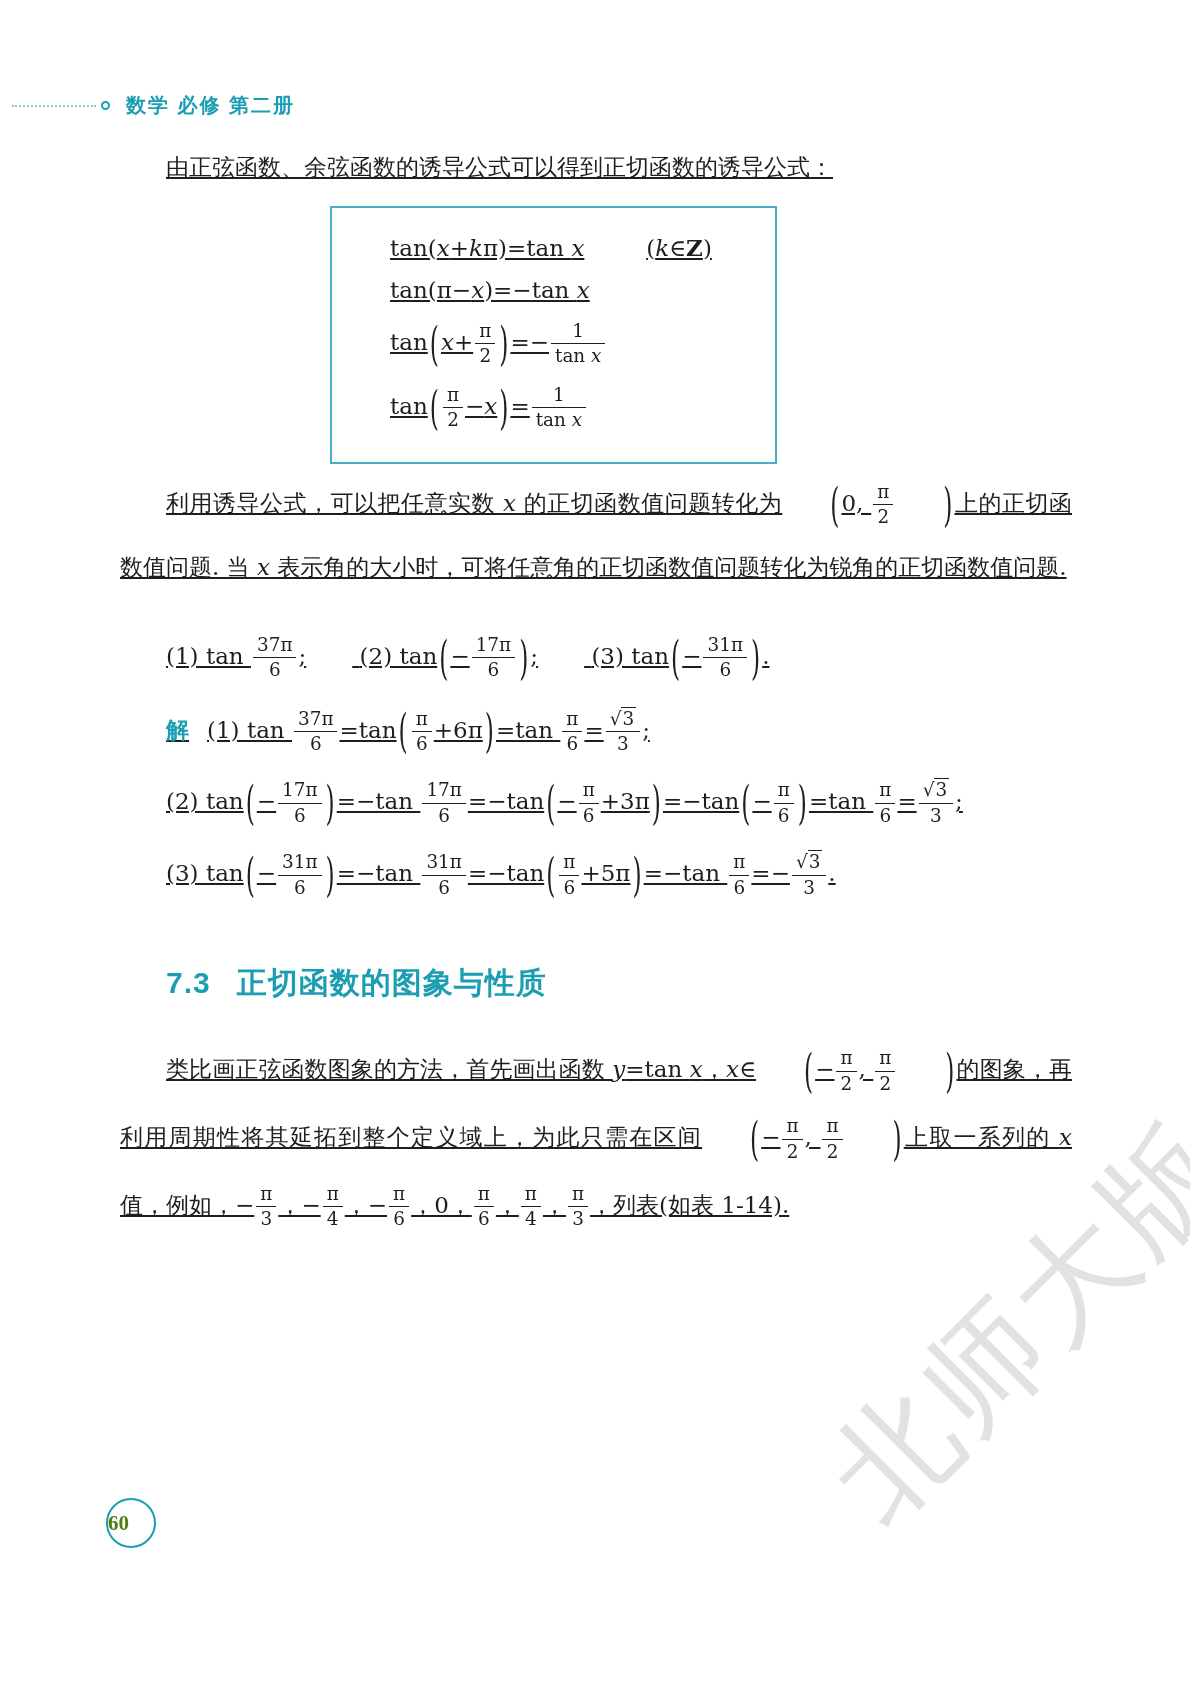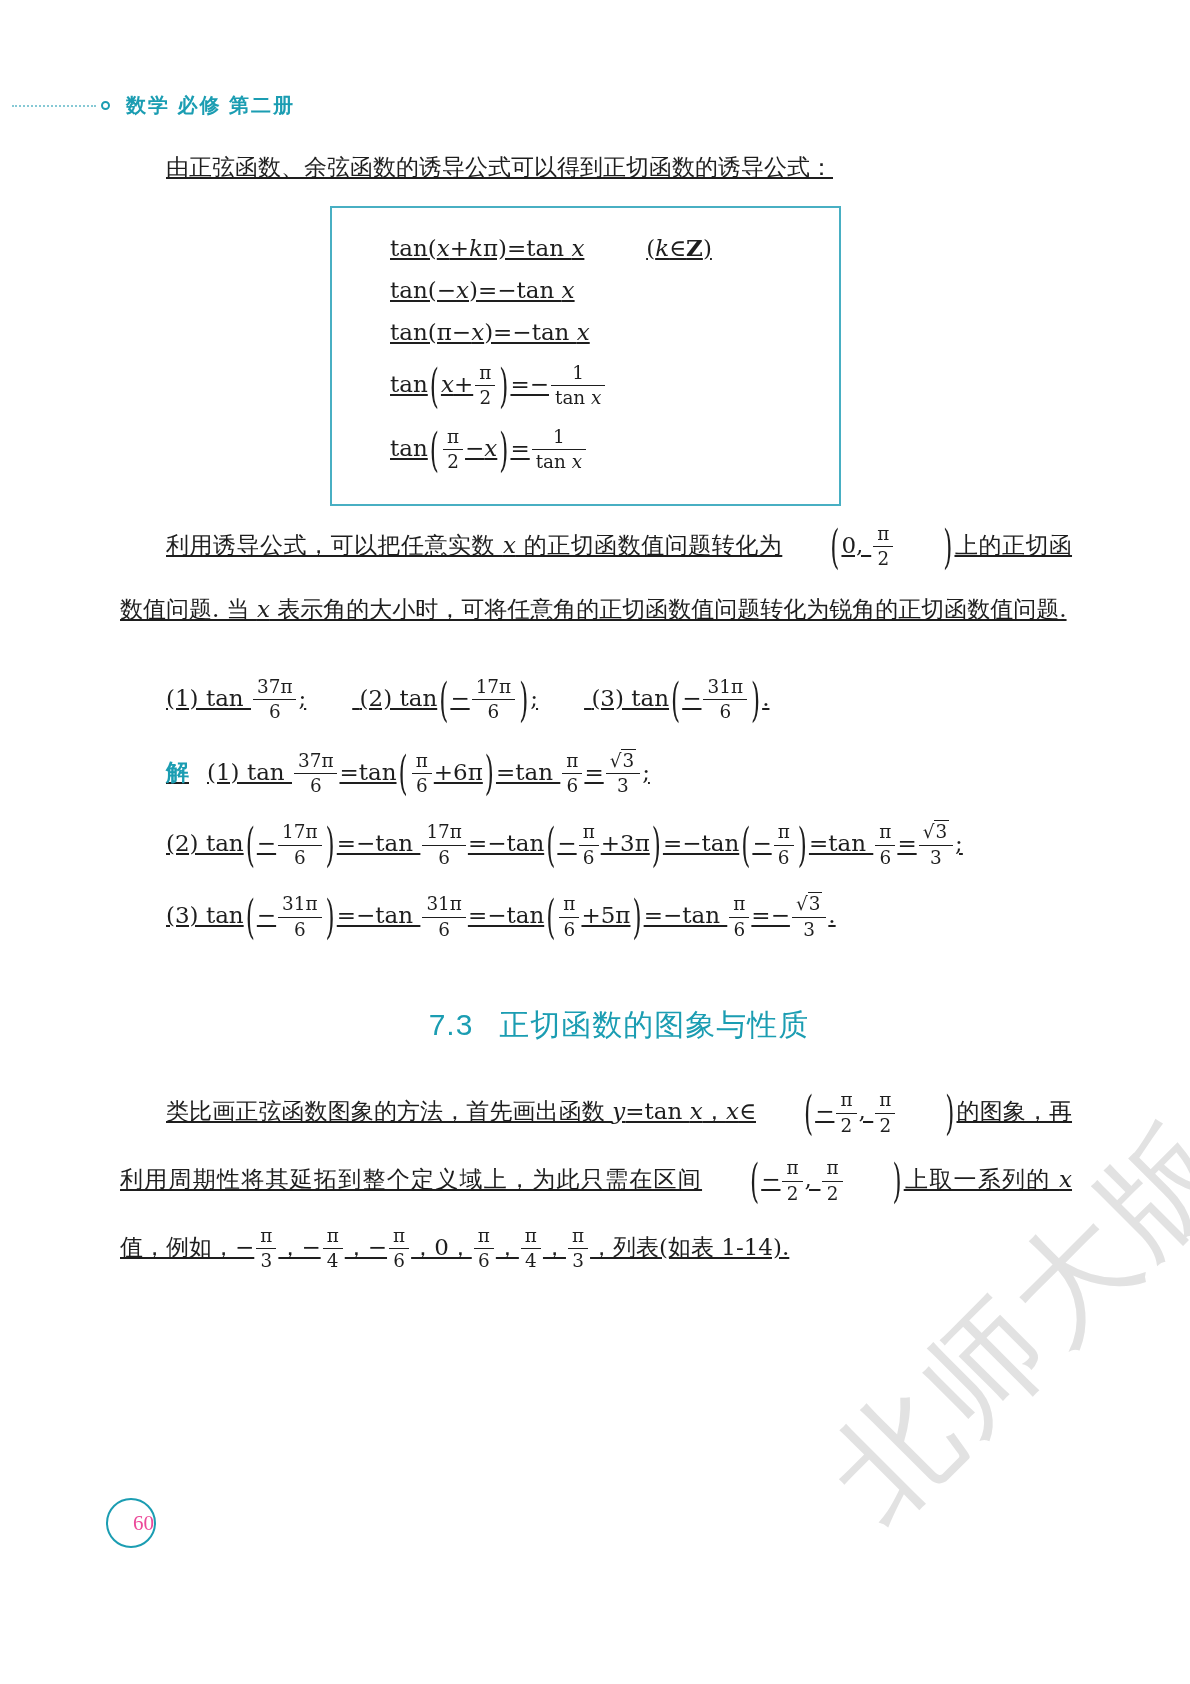--- a/index.html
+++ b/index.html
@@ -27,50 +27,50 @@
   .frac { display:inline-block; vertical-align:middle; text-align:center;
     font-size:0.8em; line-height:1.12; margin:0 2px; text-indent:0; }
   .fr-num { display:block; padding:1px 4px 2px; border-bottom:1.5px solid currentColor; }
   .fr-den { display:block; padding:2px 4px 1px; }
   .bigp { display:inline-block; transform:scaleY(1.95); font-size:1.02em; font-weight:300;
     margin:0 2px; vertical-align:-0.08em; }
   .sq { white-space:nowrap; }
   .sq-rad { border-top:1.5px solid currentColor; padding:0 2px 0 1px; }
 
   
-  .formula-box { margin:20px 0 0 210px; width:511px; border:2px solid #48afc3; padding:26px 20px 30px 58px; }
+  .formula-box { margin:20px 0 0 210px; width:447px; border:2px solid #48afc3; padding:26px 20px 30px 58px; }
   .fline { line-height:28px; margin-bottom:13px; }
   .fline.tall { margin-bottom:14px; line-height:48px; }
   .fline.last { margin-bottom:0; }
   .fnote { margin-left:56px; }
 
   .after-box { margin-top:26px; }
   .usage { margin-top:8px; line-height:62px; text-align:justify; text-indent:2em; }
 
   
   .example { margin-top:32px; }
   .ex-head { padding-left:46px; line-height:1.5; }
   .ex-label { color:var(--accent,#1b9db2); font-weight:bold; font-family:"Liberation Sans",sans-serif; margin-right:14px; }
   .ex-items { margin-top:14px; padding-left:46px; line-height:52px; }
   .ex-item { margin-right:46px; }
   .solutions { margin-top:20px; }
   .sol-line { padding-left:46px; margin-bottom:18px; line-height:52px; }
   .sol-label { color:var(--accent,#1b9db2); font-weight:bold; font-family:"Liberation Sans",sans-serif; margin-right:18px; }
 
   
   .section-heading { margin-top:62px; padding-left:46px; color:var(--accent,#1b9db2);
-    font-family:"Liberation Sans",sans-serif; font-weight:normal; font-size:30px; letter-spacing:1px;text-align:center; }
+    font-family:"Liberation Sans",sans-serif; font-weight:bold; font-size:30px; letter-spacing:1px; }
   .sec-num { margin-right:26px; }
 
   .closing { margin-top:32px; line-height:66px; text-align:justify; text-indent:2em; }
 
   
   .page-number { position:absolute; left:106px; top:1498px; width:50px; height:50px;
     border:2px solid var(--accent,#1b9db2); border-radius:50%; display:flex; align-items:center;
-    justify-content:flex-end; font-size:21px; color:#ec4899; z-index:1; }
+    justify-content:flex-start; font-size:21px; color:#4d7c0f; z-index:1;font-weight:bold; }
 
   
   .watermark { position:absolute; left:780px; top:1240px; transform:rotate(-45deg);
     font-size:120px; color:var(--watermark,#e2e2e2); letter-spacing:6px; white-space:nowrap;
     z-index:0; font-family:"Liberation Serif",serif; }
 </style>
 </head>
 <body>
 
 <div class="page">
@@ -84,23 +84,20 @@
   <div class="watermark">北师大版</div>
 
   <main class="content">
 
     <p class="body math-host">由正弦函数、余弦函数的诱导公式可以得到正切函数的诱导公式：</p>
 
     <div class="formula-box">
       <div class="fline">
         <span class="math">tan(<span class="vi">x</span>+<span class="vi">k</span>π)=tan <span class="vi">x</span></span>
         <span class="math fnote">(<span class="vi">k</span>∈<span class="vb">Z</span>)</span>
-      </div>
-      <div class="fline">
-        <span class="math">tan(−<span class="vi">x</span>)=−tan <span class="vi">x</span></span>
       </div>
       <div class="fline">
         <span class="math">tan(π−<span class="vi">x</span>)=−tan <span class="vi">x</span></span>
       </div>
       <div class="fline tall">
         <span class="math">tan<span class="bigp">(</span><span class="vi">x</span>+<span class="frac"><span class="fr-num">π</span><span class="fr-den">2</span></span><span class="bigp">)</span>=−<span class="frac"><span class="fr-num">1</span><span class="fr-den">tan <span class="vi">x</span></span></span></span>
       </div>
       <div class="fline tall last">
         <span class="math">tan<span class="bigp">(</span><span class="frac"><span class="fr-num">π</span><span class="fr-den">2</span></span>−<span class="vi">x</span><span class="bigp">)</span>=<span class="frac"><span class="fr-num">1</span><span class="fr-den">tan <span class="vi">x</span></span></span></span>
       </div>

